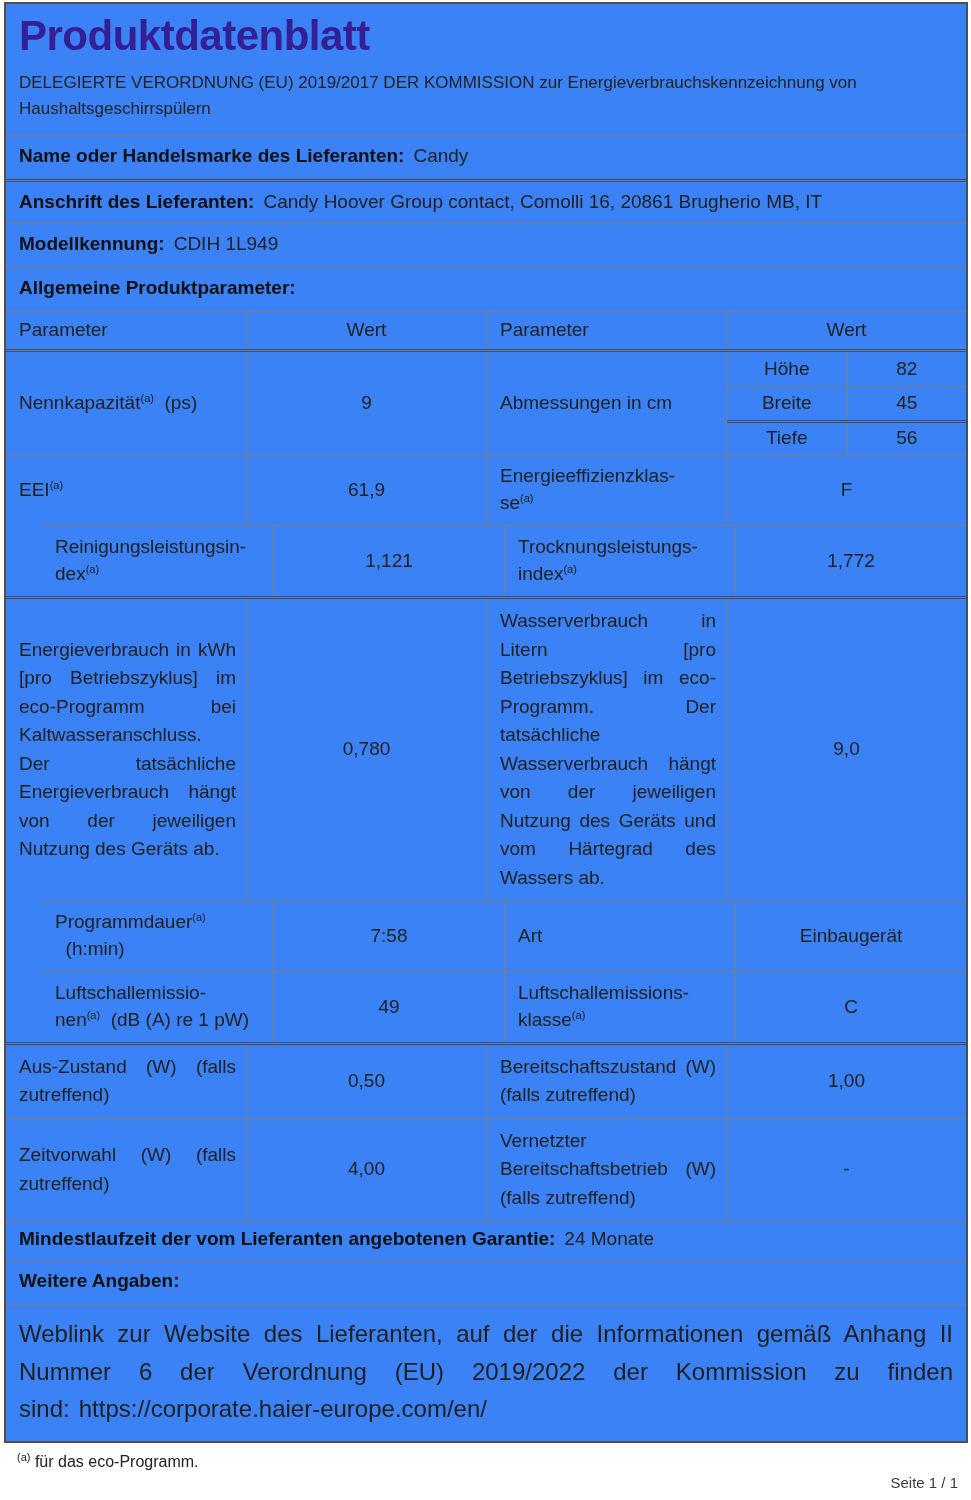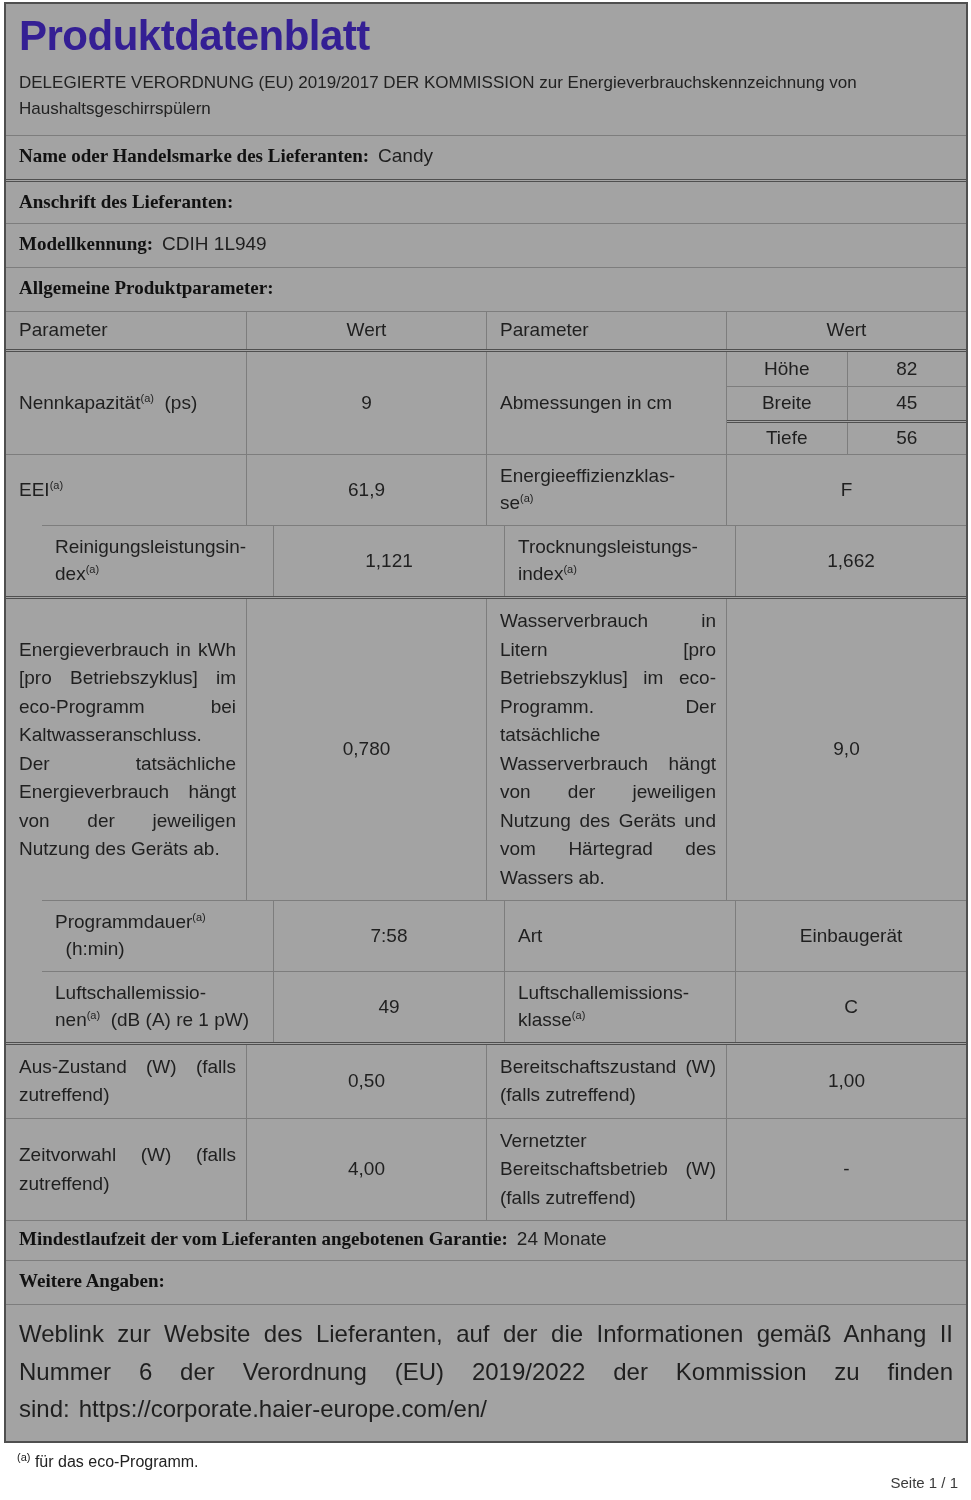--- a/index.html
+++ b/index.html
@@ -1,27 +1,27 @@
 <!DOCTYPE html>
 <html lang="de"><head>
 <meta charset="utf-8">
 <style>
   html,body{margin:0;padding:0;background:#ffffff;}
   body{width:971px;height:1500px;font-family:"Liberation Sans",sans-serif;color:#1f1f1f;}
   .page{position:relative;width:971px;height:1500px;box-sizing:border-box;padding:2px 3px 0 4px;overflow:hidden;}
-  .sheet{border:2px solid #4f4f4f;background:#a3a3a3;}
+  .sheet{border:2px solid #4f4f4f;background:#3b82f6;}
 
   
   .head{padding:8px 14px 14px 13px;}
   .title{margin:0 0 10px 0;font-size:42px;line-height:1.15;font-weight:bold;letter-spacing:-0.5px;}
   .regtext{margin:0;font-size:17px;line-height:1.5;max-width:900px;color:#222;}
 
   
   .krow{display:flex;align-items:baseline;gap:9px;padding:9px 13px;min-height:44px;box-sizing:border-box;font-size:19px;}
-  .klabel{font-weight:bold;color:#111;white-space:nowrap;font-family:Liberation Serif, serif;}
+  .klabel{font-weight:bold;color:#111;white-space:nowrap;}
   .kvalue{color:#1f1f1f;}
 
   
   .bt{border-top:1px solid #7d7d7d;}
   .bt-double{border-top:3px double #4f4f4f;}
 
   
   .ptable{font-size:19px;}
   .trow{display:grid;grid-template-columns:1fr 1fr 1fr 1fr;box-sizing:border-box;}
   .tc{display:flex;align-items:center;box-sizing:border-box;padding:8px 10px 8px 13px;line-height:1.42;}
@@ -63,20 +63,21 @@
       <p class="regtext">DELEGIERTE VERORDNUNG (EU) 2019/2017 DER KOMMISSION zur Energieverbrauchskennzeichnung von Haushaltsgeschirrspülern</p>
     </header>
 
     <div class="krow bt">
       <span class="klabel">Name oder Handelsmarke des Lieferanten:</span>
       <span class="kvalue">Candy</span>
     </div>
 
     <div class="krow bt-double">
       <span class="klabel">Anschrift des Lieferanten:</span>
+      <span class="kvalue">Candy Hoover Group contact, Comolli 16, 20861 Brugherio MB, IT</span>
     </div>
 
     <div class="krow bt">
       <span class="klabel">Modellkennung:</span>
       <span class="kvalue">CDIH 1L949</span>
     </div>
 
     <div class="krow bt">
       <span class="klabel">Allgemeine Produktparameter:</span>
     </div>
@@ -131,21 +132,21 @@
       <div class="trow bt h62">
         <div class="tc">
             <span class="rich">Reinigungsleistungsin-
 dex<sup>(a)</sup></span>
           </div>
         <div class="tc vc">1,121</div>
         <div class="tc">
             <span class="rich">Trocknungsleistungs-
 index<sup>(a)</sup></span>
           </div>
-        <div class="tc vc">1,662</div>
+        <div class="tc vc">1,772</div>
       </div>
 
       <div class="trow bt-double h268">
         <div class="tc">
             <div class="ptext">Energieverbrauch in kWh [pro Betriebszyklus] im eco-Programm bei Kaltwasseranschluss. Der tatsächliche Energieverbrauch hängt von der jeweiligen Nutzung des Geräts ab.</div>
           </div>
         <div class="tc vc">0,780</div>
         <div class="tc">
             <div class="ptext">Wasserverbrauch in Litern [pro Betriebszyklus] im eco-Programm. Der tatsächliche Wasserverbrauch hängt von der jeweiligen Nutzung des Geräts und vom Härtegrad des Wassers ab.</div>
           </div>

